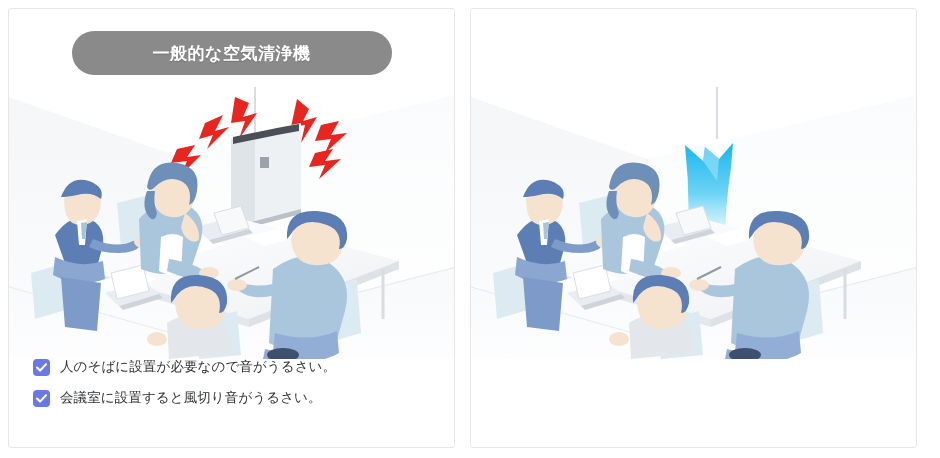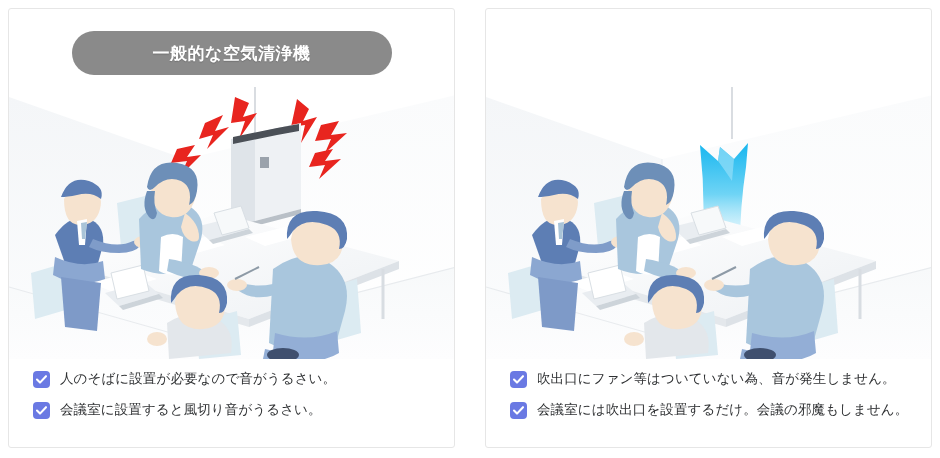--- a/index.html
+++ b/index.html
@@ -2,21 +2,21 @@
 <html><head>
 <meta charset="utf-8">
 <style>
   html,body{margin:0;padding:0;}
   body{
     width:940px;height:458px;
     background:#ffffff;
     font-family:"Liberation Sans","DejaVu Sans",sans-serif;
     overflow:hidden;
   }
-  .stage{position:relative;width:940px;height:458px;display:flex;gap:30px;padding:8px 8px 10px 8px;box-sizing:border-box;}
+  .stage{position:relative;width:940px;height:458px;display:flex;gap:15px;padding:8px 8px 10px 8px;box-sizing:border-box;}
   .card{
     position:relative;
     width:447px;height:440px;
     background:#fff;
     border:1px solid #e6e6e6;
     border-radius:3px;
     box-sizing:border-box;
     box-shadow:0 0 0 0 rgba(0,0,0,0);
     overflow:hidden;
   }
@@ -33,21 +33,21 @@
   .pill.blue{
     background:linear-gradient(100deg,#1f5fb0 0%,#2e8fd8 30%,#2f7fcd 55%,#2559a8 100%);
     box-shadow:inset 0 1px 0 rgba(255,255,255,.35),0 1px 2px rgba(0,0,0,.15);
   }
   
   .illus{position:absolute;top:78px;left:0;width:447px;height:272px;}
   .illus svg{display:block;width:100%;height:100%;}
   
   .checklist{position:absolute;left:24px;right:18px;bottom:24px;}
   .crow{display:flex;align-items:flex-start;gap:10px;margin-bottom:13px;}
-  .crow:last-child{margin-bottom:4px;align-items:flex-end;}
+  .crow:last-child{margin-bottom:16px;align-items:flex-end;}
   .cbox{
     flex:0 0 auto;width:17px;height:17px;border-radius:4px;
     background:#6a79e3;position:relative;margin-top:1px;
   }
   .cbox svg{position:absolute;left:2px;top:2px;width:13px;height:13px;}
   .ctext{font-size:13.5px;color:#2f3133;line-height:1.3;letter-spacing:.1px;white-space:nowrap;}
 </style>
 </head>
 <body>
 
@@ -324,33 +324,15 @@
           <path d="M266,208 q-22,6 -36,-4 q-6,-4 -2,-9 q18,6 36,2z" fill="#a9c6dd"></path>
           <ellipse cx="228" cy="198" rx="10" ry="6" fill="#f6e3cf"></ellipse>
           <line x1="226" y1="192" x2="250" y2="180" stroke="#8d9aa6" stroke-width="2"></line>
           <path d="M266,246 q34,10 62,-2 l2,22 q-16,10 -42,8 q-18,-2 -24,-10z" fill="#93aed6"></path>
           <polygon points="256,262 300,272 296,272 254,272" fill="#93aed6"></polygon>
           <ellipse cx="274" cy="268" rx="16" ry="7" fill="#3f4f6e"></ellipse>
         </g>
       </svg>
     </div>
 
-    <div class="checklist">
-      <div class="crow">
-        <span class="cbox">
-          <svg viewBox="0 0 13 13">
-              <path d="M2 6.6 L5 9.6 L11 3.2" fill="none" stroke="#fff" stroke-width="2.1" stroke-linecap="round" stroke-linejoin="round"></path>
-            </svg>
-        </span>
-        <span class="ctext">吹出口にファン等はついていない為、音が発生しません。</span>
-      </div>
-      <div class="crow">
-        <span class="cbox">
-          <svg viewBox="0 0 13 13">
-              <path d="M2 6.6 L5 9.6 L11 3.2" fill="none" stroke="#fff" stroke-width="2.1" stroke-linecap="round" stroke-linejoin="round"></path>
-            </svg>
-        </span>
-        <span class="ctext">会議室には吹出口を設置するだけ。会議の邪魔もしません。</span>
-      </div>
-    </div>
   </div>
 
 </div>
 
 </body></html>

